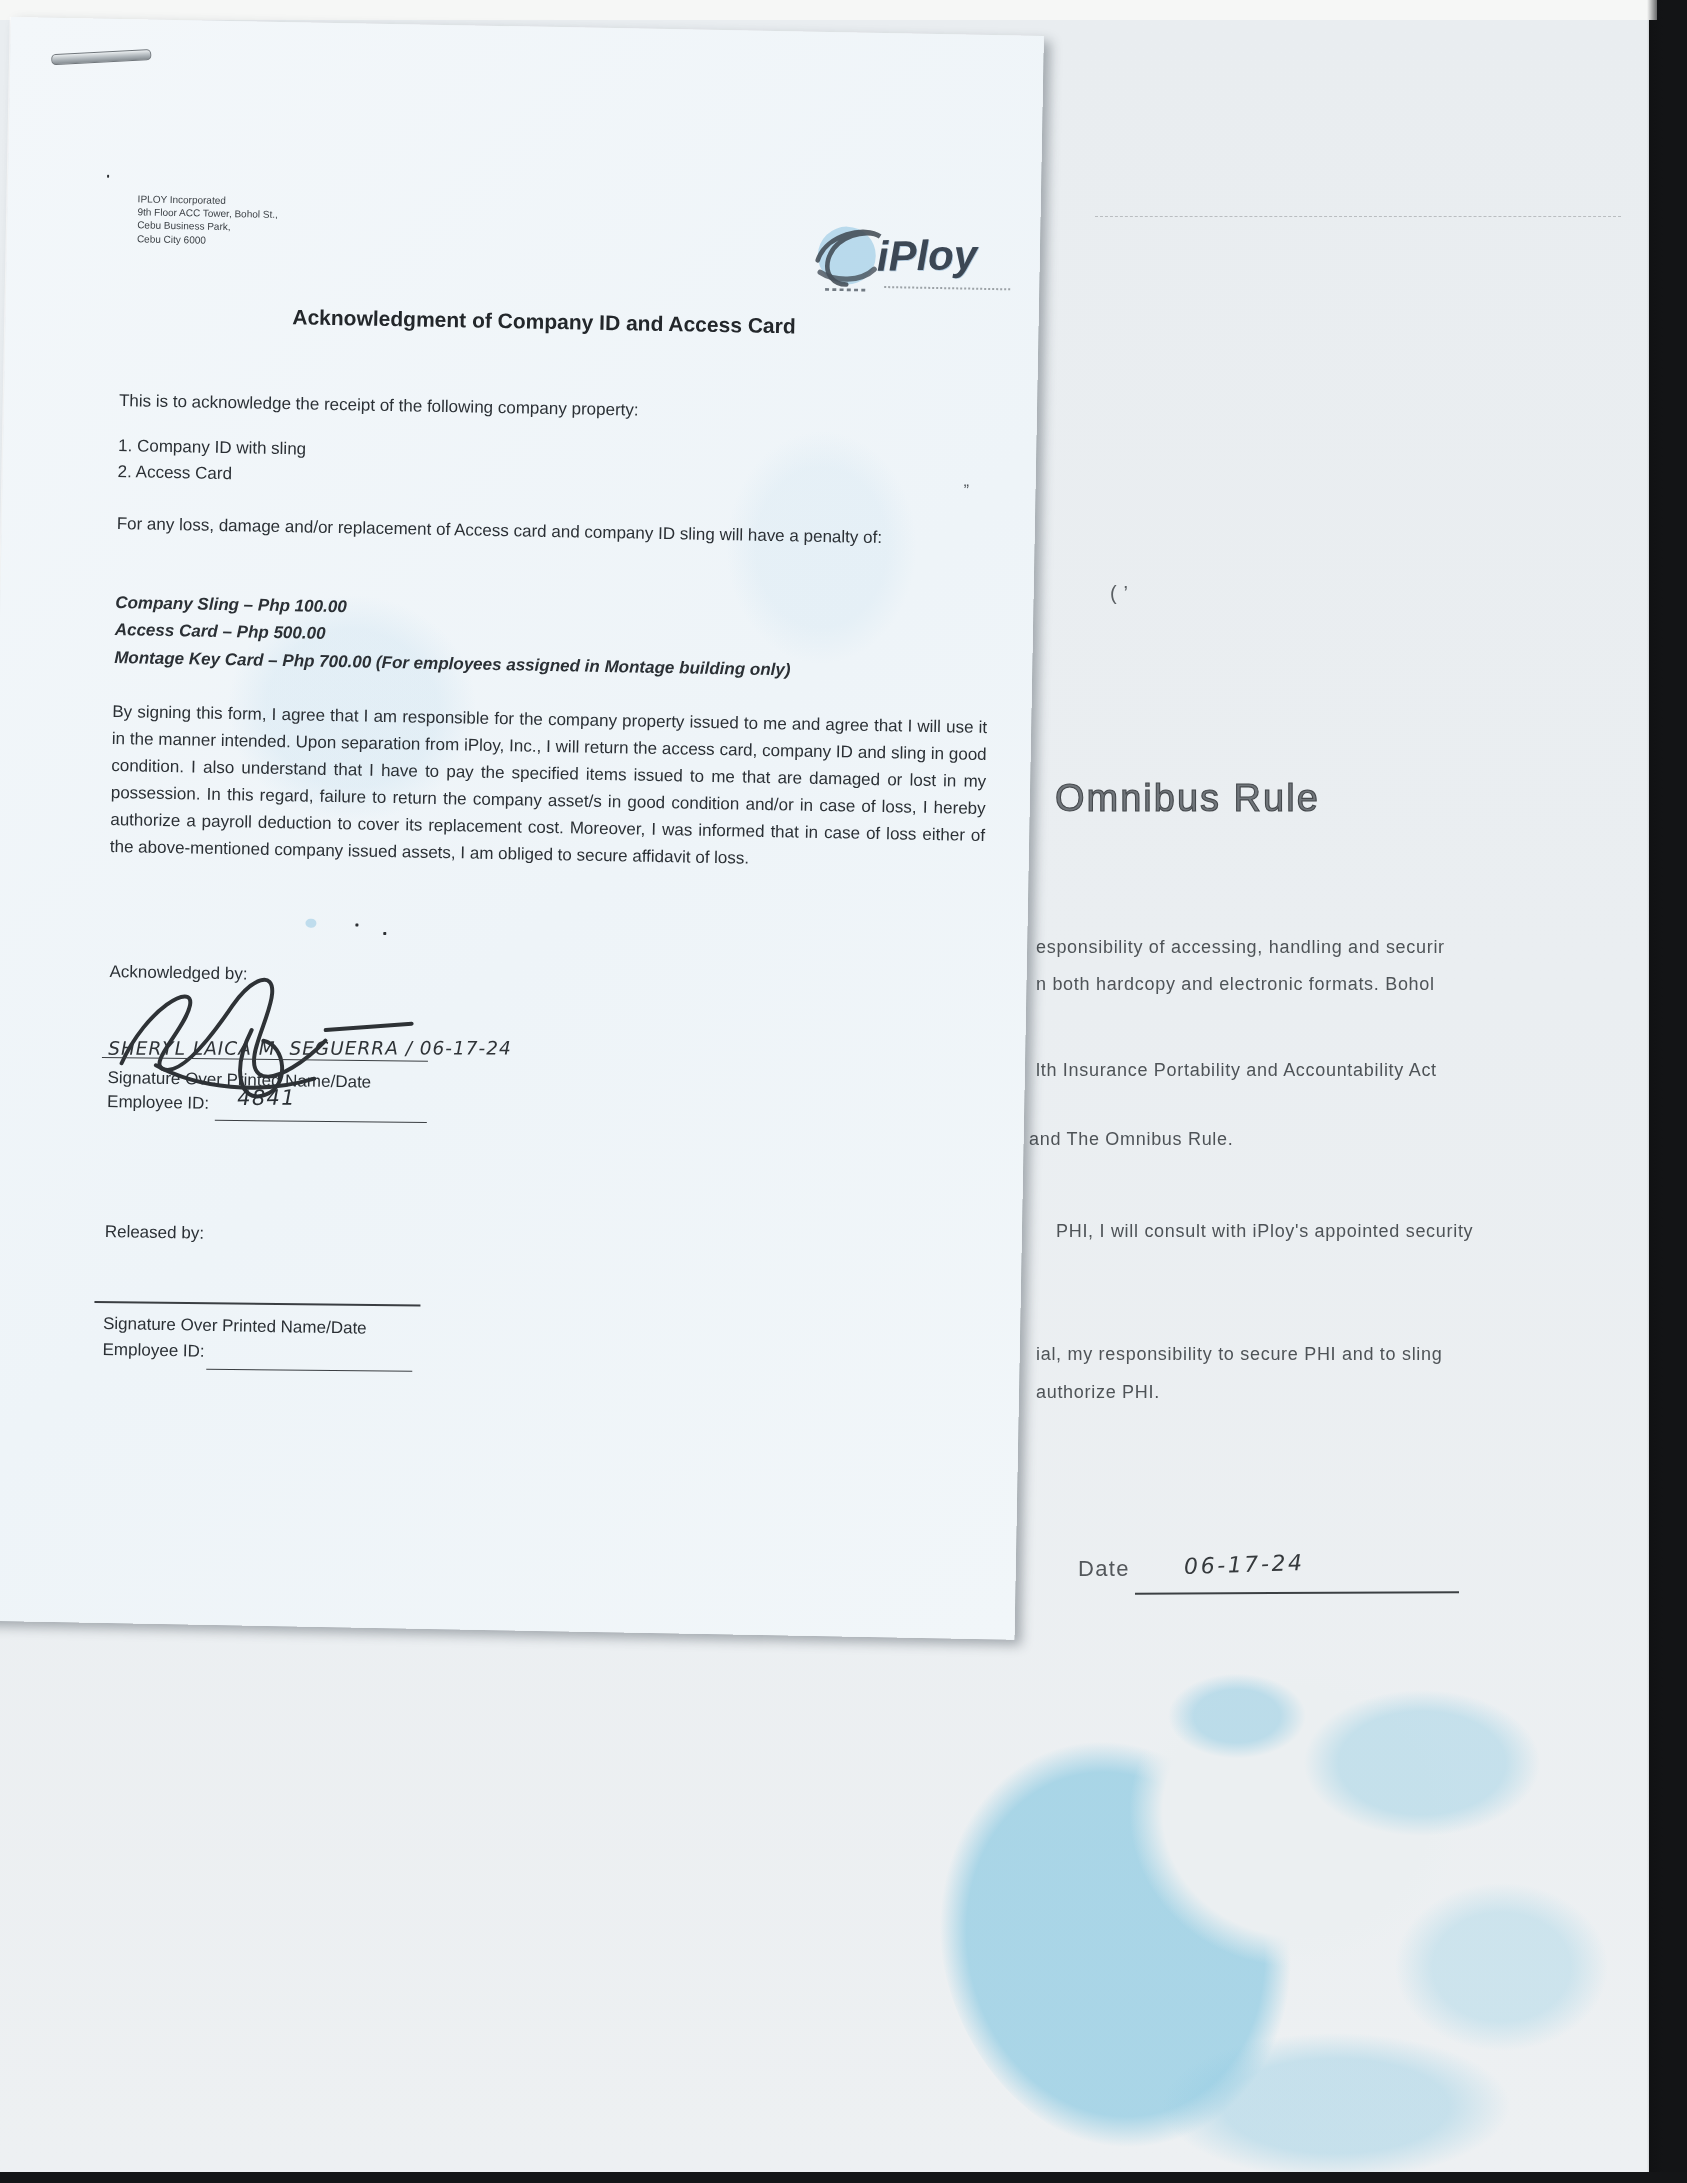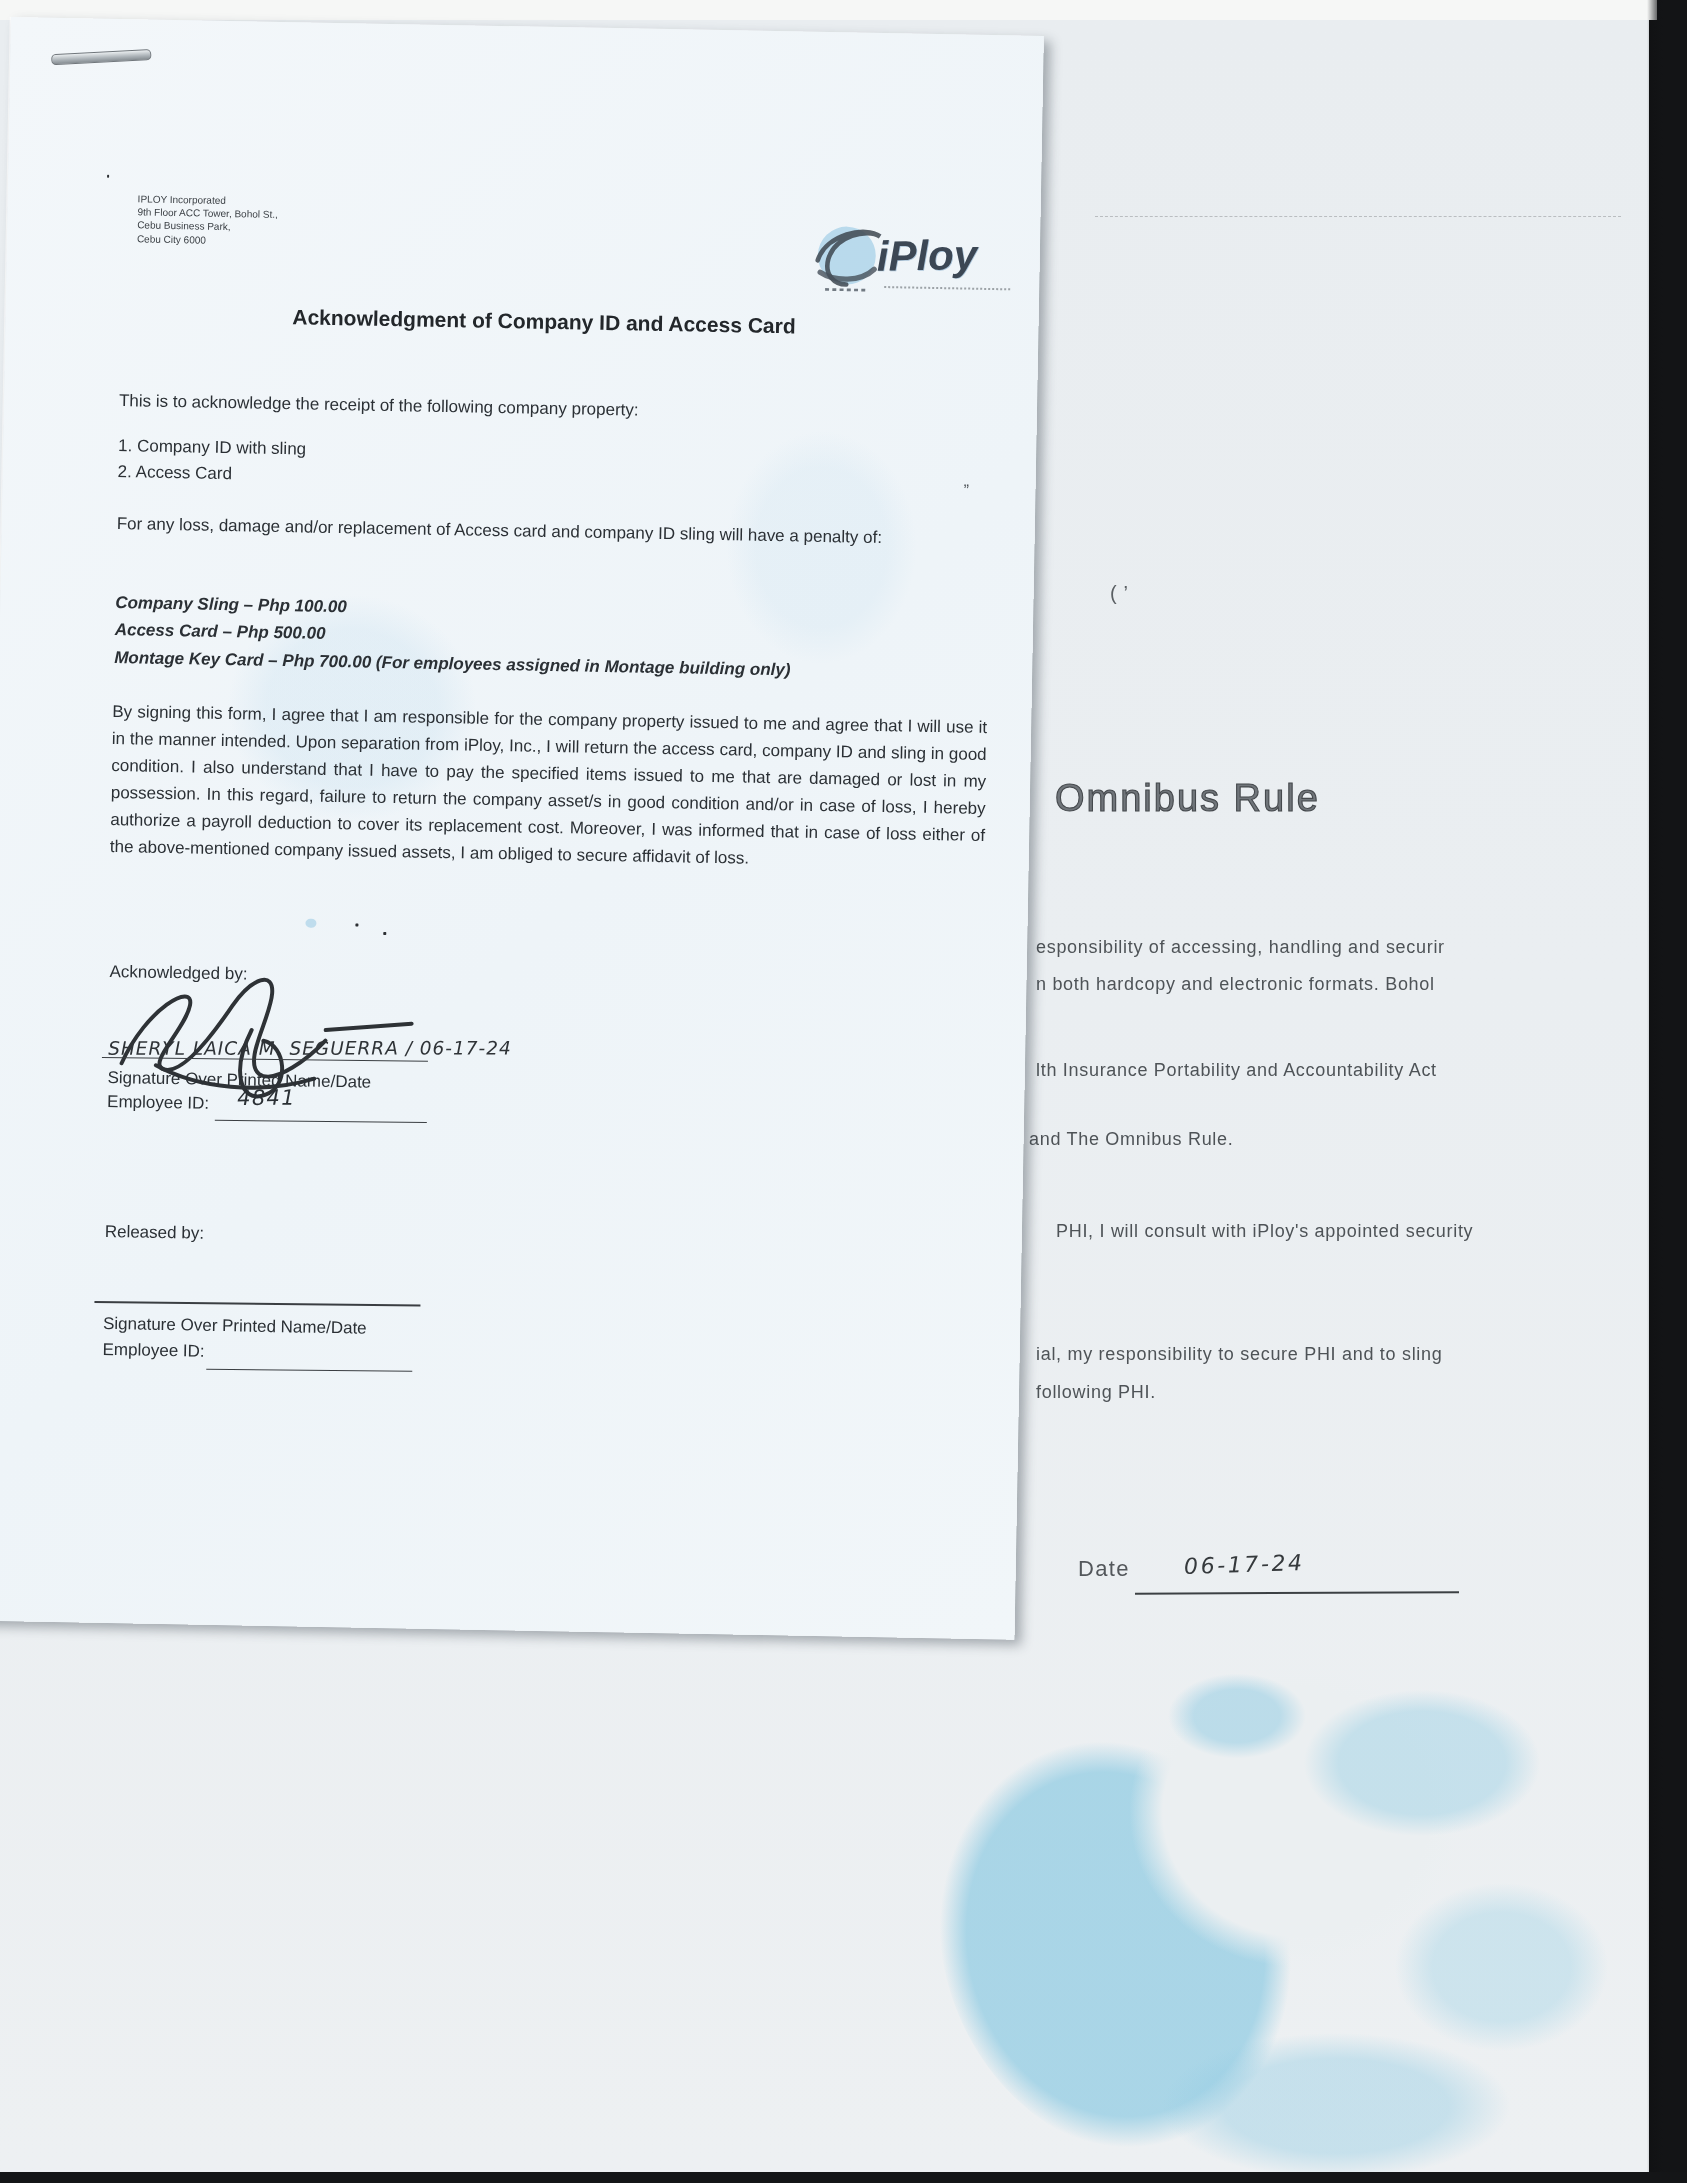--- a/index.html
+++ b/index.html
@@ -70,21 +70,21 @@
     <div class="dotline" style="left:1095px;top:200px;width:526px;opacity:.45;"></div>
 
     <div class="back-text omnibus nowrap" style="left:1055px;top:761px;">Omnibus Rule</div>
 
     <div class="back-text frag" style="left:1036px;top:921px;">esponsibility of accessing, handling and securir</div>
     <div class="back-text frag" style="left:1036px;top:958px;">n both hardcopy and electronic formats.  Bohol</div>
     <div class="back-text frag" style="left:1036px;top:1044px;">lth Insurance Portability and Accountability Act</div>
     <div class="back-text frag" style="left:1029px;top:1113px;text-align:center;">and The Omnibus Rule.</div>
     <div class="back-text frag" style="left:1036px;top:1205px;margin-left:20px;">PHI, I will consult with iPloy's appointed security</div>
     <div class="back-text frag" style="left:1036px;top:1328px;">ial, my responsibility to secure PHI and to sling</div>
-    <div class="back-text frag" style="left:1036px;top:1366px;">following PHI.</div>
+    <div class="back-text frag" style="left:1036px;top:1366px;">authorize PHI.</div>
 
     <div class="back-text" style="left:1110px;top:566px;font-size:20px;color:#5a5f63;">( ’</div>
 
     <div class="back-text" style="left:1078px;top:1540px;font-size:22px;letter-spacing:1.3px;color:#53575b;">Date</div>
     <div class="date-line" style="left:1135px;top:1576px;width:324px;"></div>
     <div class="back-text hand hw-date" style="left:1184px;top:1536px;">06-17-24</div>
 
     <div class="globe">
       <i class="g1"></i>
         <i class="g-bite"></i>

